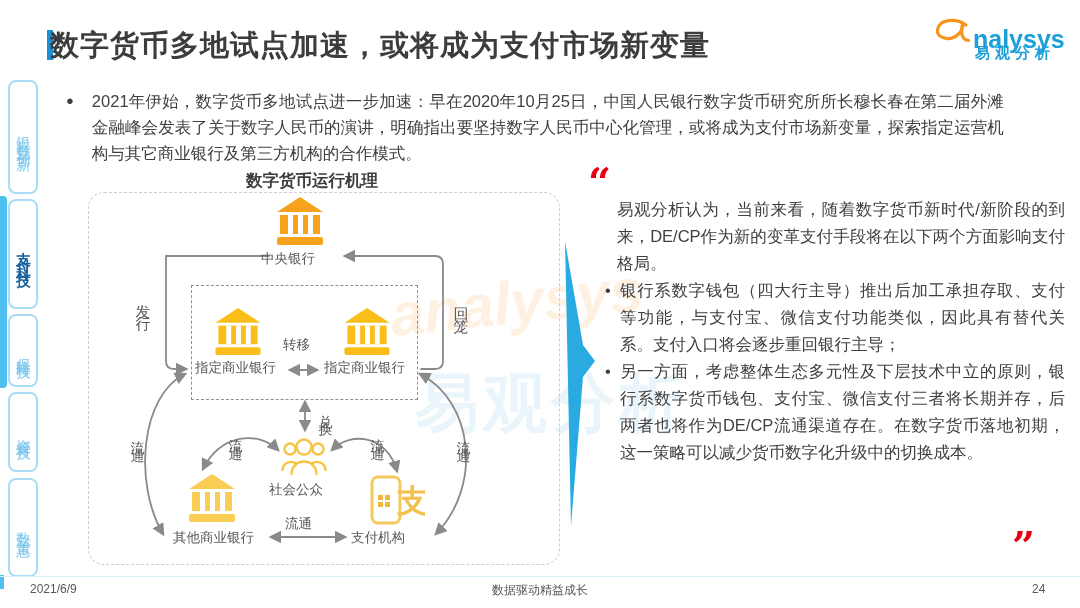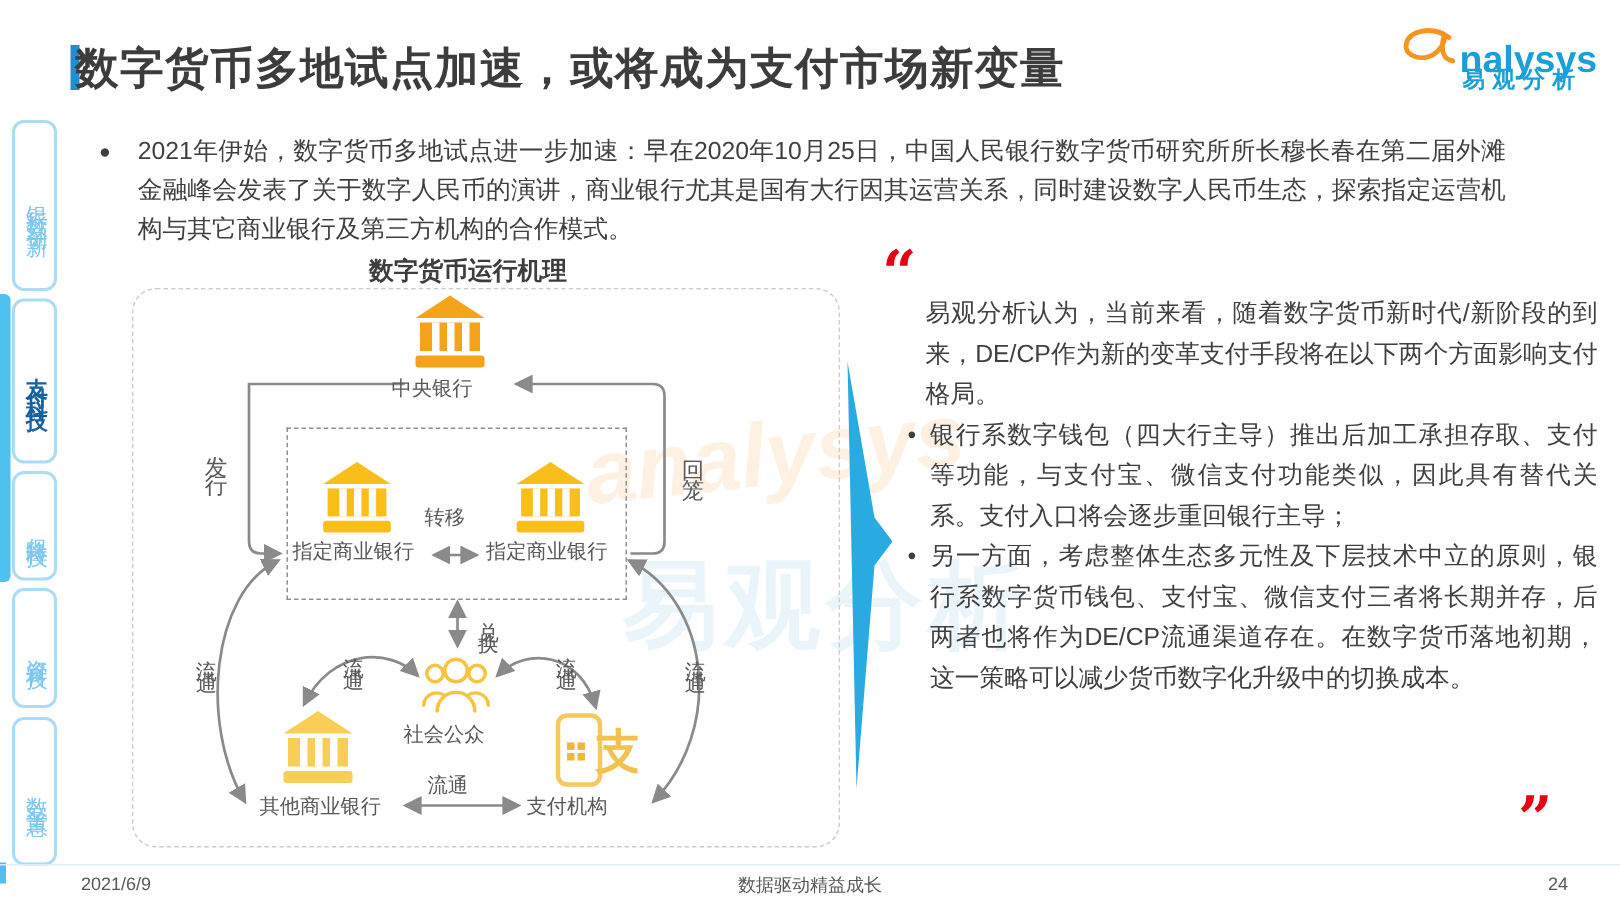--- a/index.html
+++ b/index.html
@@ -63,21 +63,21 @@
   .quote-close{left:1012px;top:536px;}
   .insight{left:587px;top:196px;width:478px;font-size:16.5px;line-height:27px;color:#3f3f3f;}
   .insight .lead{margin-left:30px;text-align:justify;}
   .insight .item{position:relative;margin-left:0;}
   .insight .item .marker{position:absolute;left:18px;top:0;}
   .insight .item .btext{margin-left:33px;text-align:justify;}
   .insight .conclusion{text-align:justify;}
 
   
   .footer-line{left:0;top:576px;width:1080px;height:1px;background:#dceef8;}
-  .footer-date{left:30px;top:582px;font-size:12px;color:#595757;margin-left:24px;}
+  .footer-date{left:30px;top:582px;font-size:12px;color:#595757;}
   .footer-slogan{left:0;top:582px;width:1080px;text-align:center;font-size:12px;color:#595757;}
   .footer-page{left:1032px;top:582px;font-size:12px;color:#595757;}
 </style>
 </head>
 <body>
 
 <div class="abs wm-latin">analysys</div>
 <div class="abs wm-cn">易观分析</div>
 
 <div class="abs title-bar"></div>
@@ -98,21 +98,21 @@
 <div class="abs side-strip"></div>
 <div class="abs corner-accent"></div>
 <div class="abs tab tab1">银行数字创新</div>
 <div class="abs tab tab2 active">支付科技</div>
 <div class="abs tab tab3">保险科技</div>
 <div class="abs tab tab4">资管科技</div>
 <div class="abs tab tab5">数字普惠</div>
 
 <div class="abs intro">
   <span class="intro-dot">●</span>
-  <span class="intro-text">2021年伊始，数字货币多地试点进一步加速：早在2020年10月25日，中国人民银行数字货币研究所所长穆长春在第二届外滩金融峰会发表了关于数字人民币的演讲，商业银行尤其是国有大行因其运营关系，同时建设数字人民币生态，探索指定运营机构与其它商业银行及第三方机构的合作模式。</span>
+  <span class="intro-text">2021年伊始，数字货币多地试点进一步加速：早在2020年10月25日，中国人民银行数字货币研究所所长穆长春在第二届外滩金融峰会发表了关于数字人民币的演讲，明确指出要坚持数字人民币中心化管理，或将成为支付市场新变量，探索指定运营机构与其它商业银行及第三方机构的合作模式。</span>
 </div>
 
 <div class="abs diagram-title">数字货币运行机理</div>
 <div class="abs diagram">
 
   <svg class="abs arrow-layer" width="472" height="373" viewBox="0 0 472 373">
     <defs>
       <marker id="arw" viewBox="0 0 10 10" refX="8" refY="5" markerWidth="7" markerHeight="7" orient="auto-start-reverse">
         <path d="M0 0 L10 5 L0 10 z" fill="#8a8a8a"></path>
       </marker>

